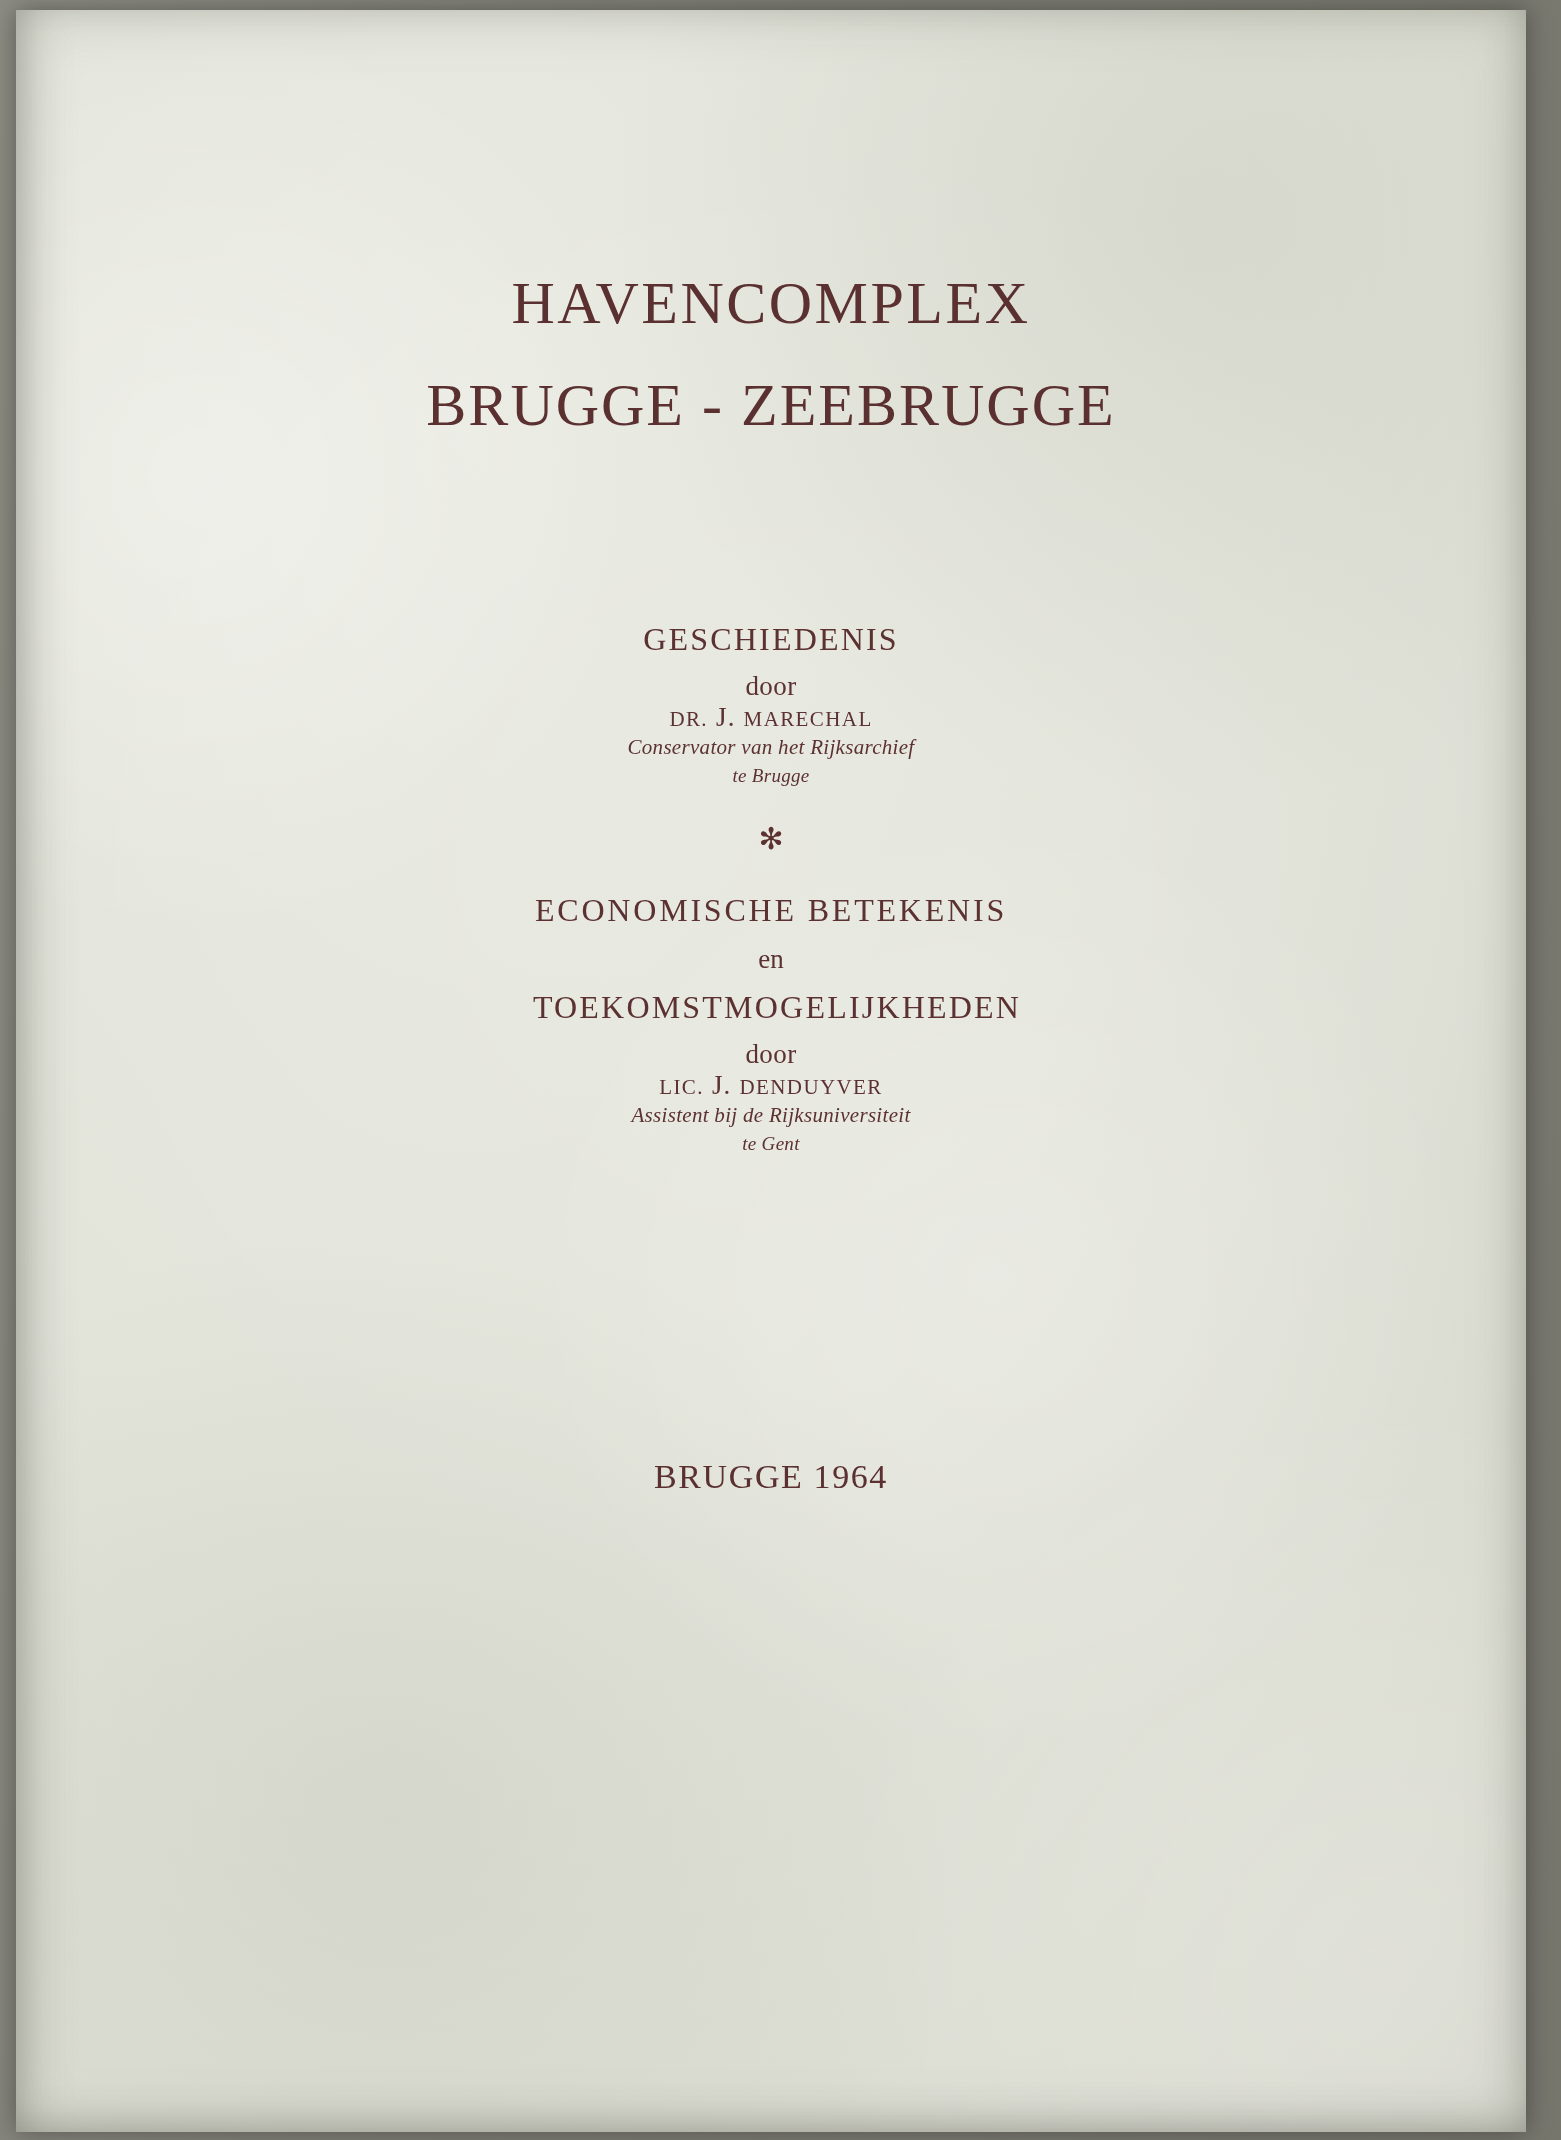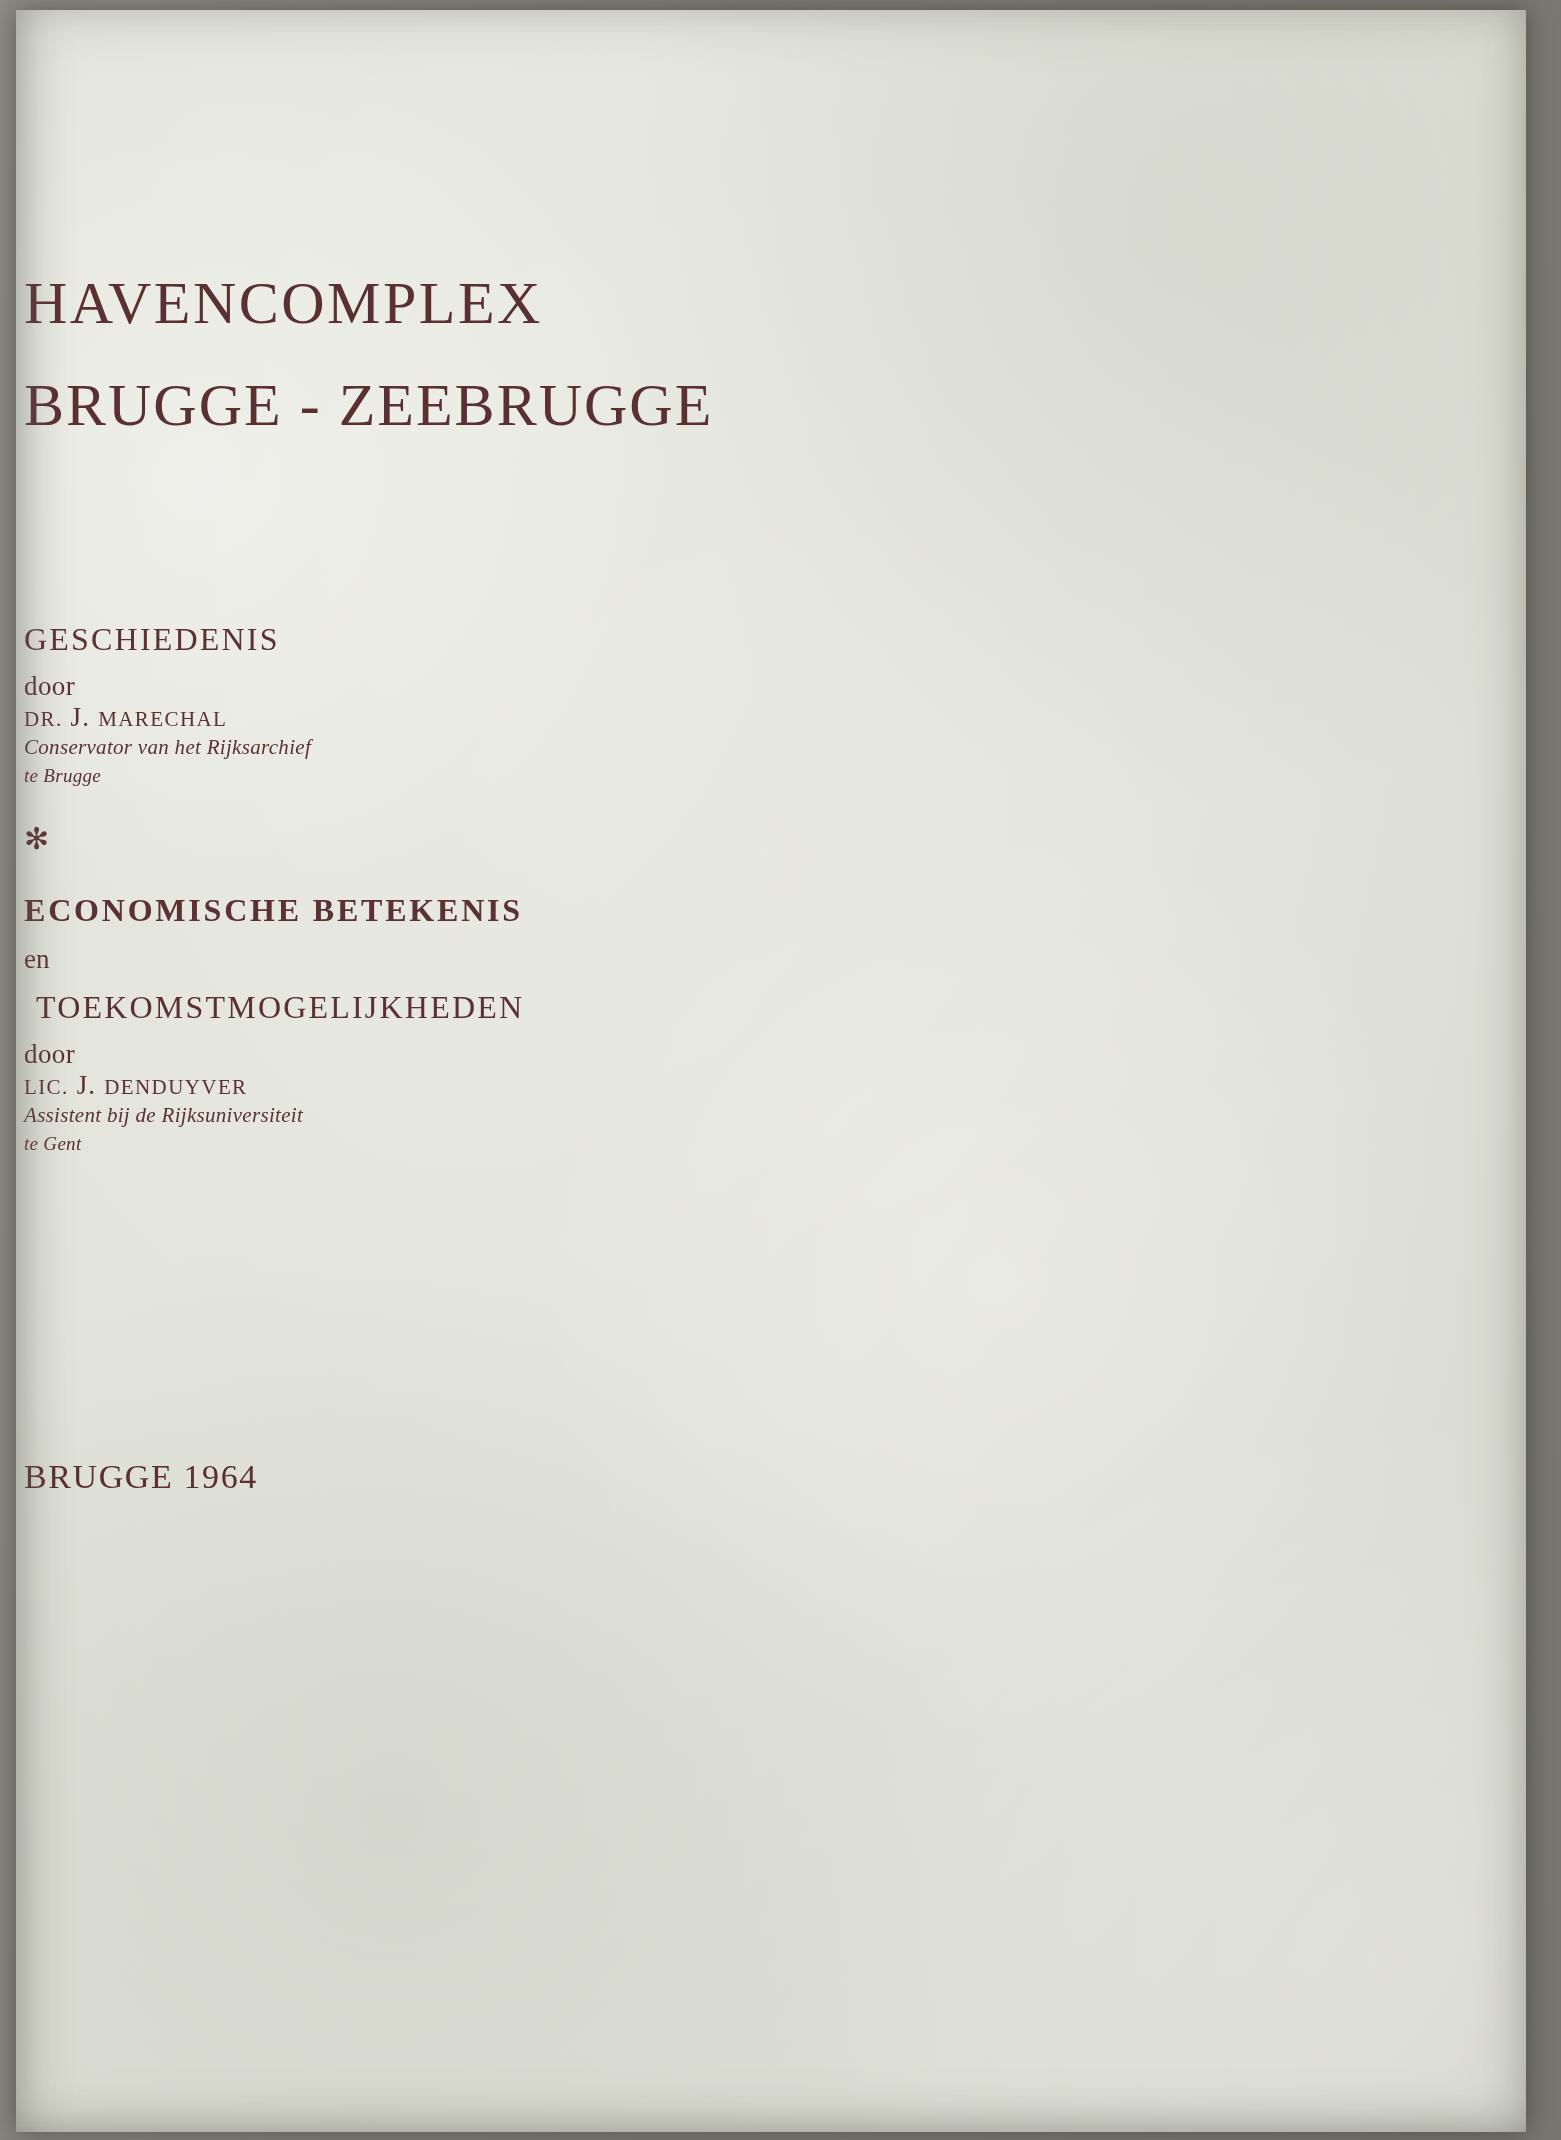--- a/index.html
+++ b/index.html
@@ -56,22 +56,23 @@
     box-shadow:
       inset 0 0 60px rgba(120,122,110,0.28),
       inset 28px 0 50px -30px rgba(110,112,100,0.55),
       inset -22px 0 46px -30px rgba(110,112,100,0.45),
       inset 0 -26px 46px -30px rgba(110,112,100,0.45);
     pointer-events: none;
   }
 
   .content {
     position: absolute;
-    left: 8px; right: 0;
+    left: 0; right: 0;
     top: 0;
+    text-align: center;
     color: #5d3333;
   }
 
   
   .title-block { margin-top: 255px; }
   .title-line {
     font-size: 60px;
     letter-spacing: 2.5px;
     line-height: 1.28;
     color: #5a3030;
@@ -81,21 +82,21 @@
 
   
   .section { color: #5c3131; }
   .sec1 { margin-top: 175px; }
 
   .sec-head {
     font-size: 32px;
     letter-spacing: 2.2px;
     line-height: 1.3;
   }
-  .sec-head.wide { letter-spacing: 2.8px; font-weight: bold; }
+  .sec-head.wide { letter-spacing: 2.8px; }
   .byword {
     font-size: 27px;
     letter-spacing: 0.4px;
     margin-top: 11px;
   }
   .author {
     font-size: 27px;
     letter-spacing: 1.2px;
     margin-top: 0;
   }

